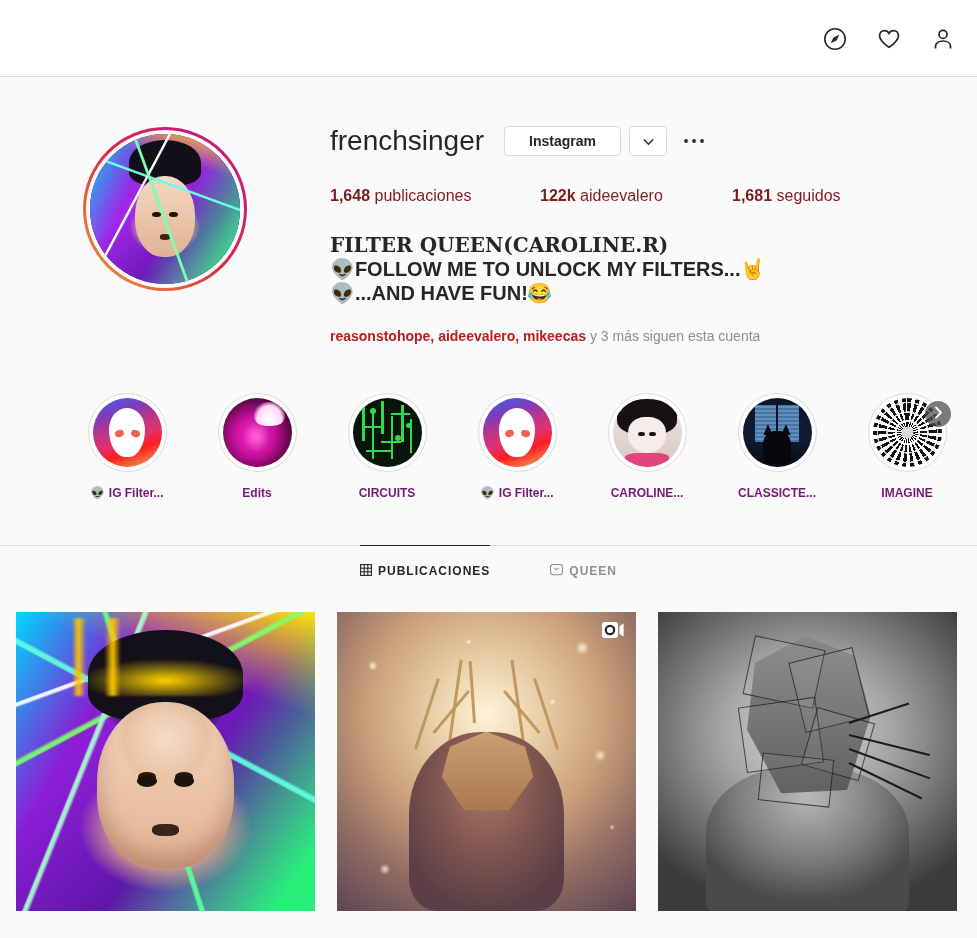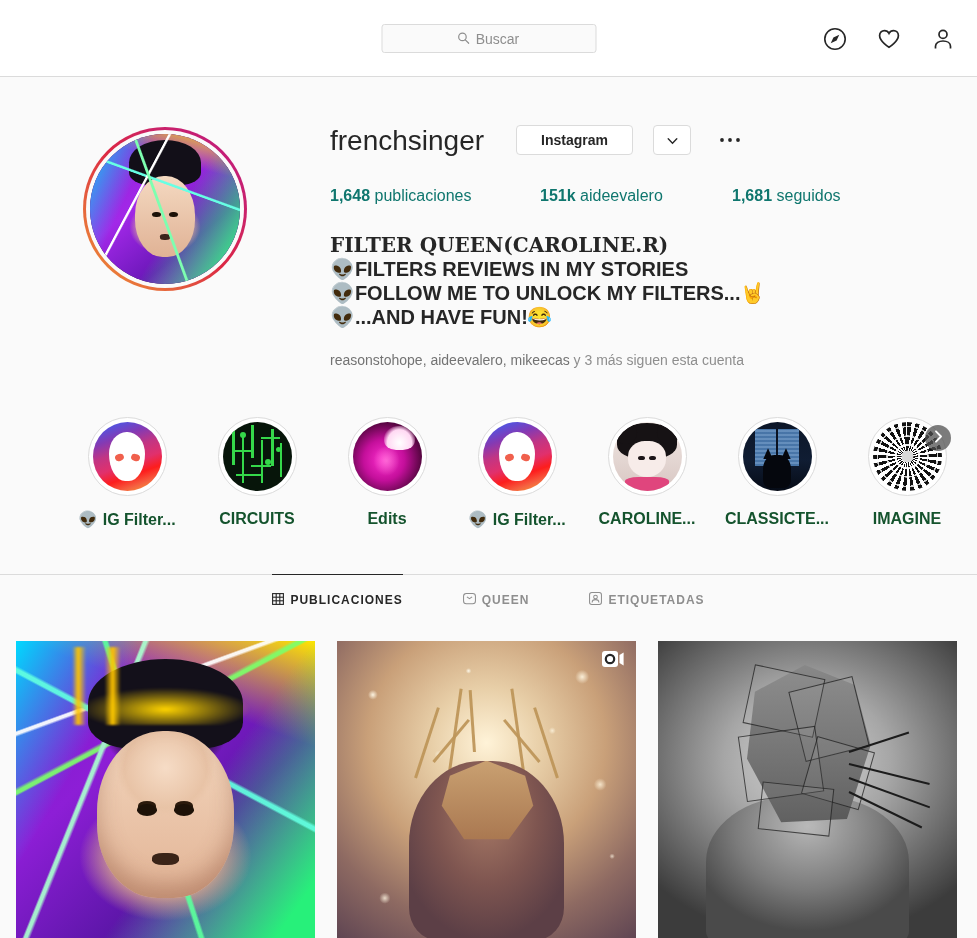--- a/index.html
+++ b/index.html
@@ -69,21 +69,21 @@
     background: #fafafa; padding: 4px;
   }
   .avatar-img {
     width: 100%; height: 100%; border-radius: 50%;
     overflow: hidden; position: relative;
     background: #2b0a3d;
   }
 
   
   .info-col { flex: 1; padding-right: 20px; }
-  .name-row { display: flex; align-items: flex-start; gap: 12px; height: 32px; }
+  .name-row { display: flex; align-items: center; gap: 0; height: 32px; }
   .username {
     font-size: 28px; font-weight: 300; line-height: 32px;
     color: #262626; margin-right: 20px;
   }
   .btn-follow {
     height: 30px; padding: 0 24px;
     background: #ffffff; border: 1px solid #dbdbdb; border-radius: 4px;
     font-family: "Liberation Sans", sans-serif;
     font-size: 14px; font-weight: bold; color: #262626;
     cursor: pointer;
@@ -93,36 +93,36 @@
     background: #ffffff; border: 1px solid #dbdbdb; border-radius: 4px;
     display: flex; align-items: center; justify-content: center;
     cursor: pointer;
   }
   .options-dots {
     margin-left: 16px; display: flex; align-items: center;
     cursor: pointer; height: 30px;
   }
 
   .stats-row {
-    display: flex; margin-top: 30px; font-size: 16px; color: #0f766e;
+    display: flex; margin-top: 30px; font-size: 16px; color: #7f1d1d;
   }
   .stat { margin-right: 40px; }
   .stat:last-child { margin-right: 0; }
   .stat b { font-weight: bold; }
   .stat-pub { min-width: 170px; }
   .stat-fol { min-width: 152px; }
 
   .bio { margin-top: 28px; font-size: 20px; line-height: 24px; }
   .bio-line { font-weight: bold; color: #262626; white-space: nowrap; }
   .bio-line.serif { font-family: "DejaVu Serif", serif; }
 
   .mutuals {
     margin-top: 22px; font-size: 14px; color: #8e8e8e; line-height: 18px;
   }
-  .mutuals b { color: #737373; font-weight: normal; }
+  .mutuals b { color: #b91c1c; font-weight: bold; }
 
   
   .highlights {
     display: flex; align-items: flex-start;
     padding: 48px 0 0 62px; gap: 0;
     position: relative;
   }
   .hl {
     width: 130px;
     display: flex; flex-direction: column; align-items: center;
@@ -131,22 +131,22 @@
   .hl-ring {
     width: 79px; height: 79px; border-radius: 50%;
     border: 1px solid #dbdbdb; background: #fff;
     padding: 4px;
   }
   .hl-img {
     width: 100%; height: 100%; border-radius: 50%;
     overflow: hidden; position: relative;
   }
   .hl-label {
-    margin-top: 14px; font-size: 16px; font-weight: bold;
-    color: #14532d; max-width: 120px;
+    margin-top: 14px; font-size: 12px; font-weight: bold;
+    color: #701a75; max-width: 120px;
     white-space: nowrap; overflow: hidden; text-overflow: ellipsis;
     text-align: center;
   }
   .hl-next {
     position: absolute; right: 26px; top: 56px;
     width: 26px; height: 26px; border-radius: 50%;
     background: rgba(80,80,80,0.75);
     display: flex; align-items: center; justify-content: center;
     cursor: pointer;
   }
@@ -437,31 +437,20 @@
       linear-gradient(70deg, transparent 47%, #7dffb0 47.5%, #7dffb0 48.4%, transparent 49%),
       linear-gradient(118deg, transparent 34%, #ffffff 34.4%, #ffffff 35.1%, transparent 35.7%),
       linear-gradient(20deg, transparent 62%, #66ffe4 62.4%, #66ffe4 63.2%, transparent 63.8%);
   }
 </style>
 </head>
 <body>
 
 <div class="navbar">
 
-  <div class="search-wrap">
-    <div class="search-box">
-      <span>
-        <svg width="12" height="12" viewBox="0 0 16 16" fill="none" stroke="#8e8e8e" stroke-width="1.6">
-          <circle cx="6.6" cy="6.6" r="5"></circle>
-          <line x1="10.4" y1="10.4" x2="15" y2="15" stroke-linecap="round"></line>
-        </svg>
-      </span>
-      <span class="search-ph">Buscar</span>
-    </div>
-  </div>
 
   <div class="nav-right">
     <span>
       <svg class="nav-icon" viewBox="0 0 24 24" fill="none" stroke="#262626" stroke-width="1.6">
         <circle cx="12" cy="12" r="10.2"></circle>
         <polygon points="16.3,7.7 13.6,13.6 7.7,16.3 10.4,10.4" fill="#262626" stroke="none"></polygon>
       </svg>
     </span>
     <span>
       <svg class="nav-icon" viewBox="0 0 24 24" fill="none" stroke="#262626" stroke-width="1.7">
@@ -517,32 +506,31 @@
           </svg>
         </span>
       </div>
 
       <div class="stats-row">
         <span class="stat stat-pub">
           <b>1,648</b>
           <span>publicaciones</span>
         </span>
         <span class="stat stat-fol">
-          <b>151k</b>
+          <b>122k</b>
           <span>aideevalero</span>
         </span>
         <span class="stat">
           <b>1,681</b>
           <span>seguidos</span>
         </span>
       </div>
 
       <div class="bio">
         <div class="bio-line serif">FILTER QUEEN(CAROLINE.R)</div>
-        <div class="bio-line">👽FILTERS REVIEWS IN MY STORIES</div>
         <div class="bio-line">👽FOLLOW ME TO UNLOCK MY FILTERS...🤘</div>
         <div class="bio-line">👽...AND HAVE FUN!😂</div>
       </div>
 
       <div class="mutuals">
         <b>reasonstohope, aideevalero, mikeecas</b><span> y 3 más siguen esta cuenta</span>
       </div>
     </div>
   </div>
 
@@ -550,20 +538,32 @@
 
     <div class="hl">
       <div class="hl-ring">
         <div class="hl-img">
           <div class="art-alien">
             <div class="alien-head"></div>
           </div>
         </div>
       </div>
       <div class="hl-label">👽 IG Filter...</div>
+    </div>
+
+    <div class="hl">
+      <div class="hl-ring">
+        <div class="hl-img">
+          <div class="art-edits">
+            <div class="lotus"></div>
+            <div class="efeat"></div>
+          </div>
+        </div>
+      </div>
+      <div class="hl-label">Edits</div>
     </div>
 
     <div class="hl">
       <div class="hl-ring">
         <div class="hl-img">
           <div class="art-circuit">
             <span style="left:14%;top:6%;width:3px;height:56%"></span>
             <span style="left:28%;top:18%;width:2px;height:70%"></span>
             <span style="left:42%;top:4%;width:3px;height:48%"></span>
             <span style="left:56%;top:26%;width:2px;height:62%"></span>
@@ -578,32 +578,20 @@
             <span style="left:78%;top:36%;width:5px;height:5px;border-radius:50%"></span>
           </div>
         </div>
       </div>
       <div class="hl-label">CIRCUITS</div>
     </div>
 
     <div class="hl">
       <div class="hl-ring">
         <div class="hl-img">
-          <div class="art-edits">
-            <div class="lotus"></div>
-            <div class="efeat"></div>
-          </div>
-        </div>
-      </div>
-      <div class="hl-label">Edits</div>
-    </div>
-
-    <div class="hl">
-      <div class="hl-ring">
-        <div class="hl-img">
           <div class="art-alien">
             <div class="alien-head"></div>
           </div>
         </div>
       </div>
       <div class="hl-label">👽 IG Filter...</div>
     </div>
 
     <div class="hl">
       <div class="hl-ring">
@@ -671,30 +659,20 @@
     </div>
     <div class="tab">
       <span>
         <svg width="13" height="13" viewBox="0 0 14 14" fill="none" stroke="#8e8e8e" stroke-width="1.1">
           <rect x="0.6" y="1.6" width="12.8" height="11" rx="3"></rect>
           <polyline points="4.2,5.2 7,7.2 9.8,5.2"></polyline>
         </svg>
       </span>
       <span>QUEEN</span>
     </div>
-    <div class="tab">
-      <span>
-        <svg width="13" height="13" viewBox="0 0 14 14" fill="none" stroke="#8e8e8e" stroke-width="1.1">
-          <rect x="0.6" y="0.6" width="12.8" height="12.8" rx="2.4"></rect>
-          <circle cx="7" cy="5.4" r="2"></circle>
-          <path d="M3.4 11.2 c0-2 1.7-3 3.6-3 s3.6 1 3.6 3"></path>
-        </svg>
-      </span>
-      <span>ETIQUETADAS</span>
-    </div>
   </div>
 
   <div class="grid">
 
     <div class="cell">
       <div class="art-neon">
         <div class="hair"></div>
         <div class="face">
           <div class="eye-l"></div>
           <div class="eye-r"></div>

